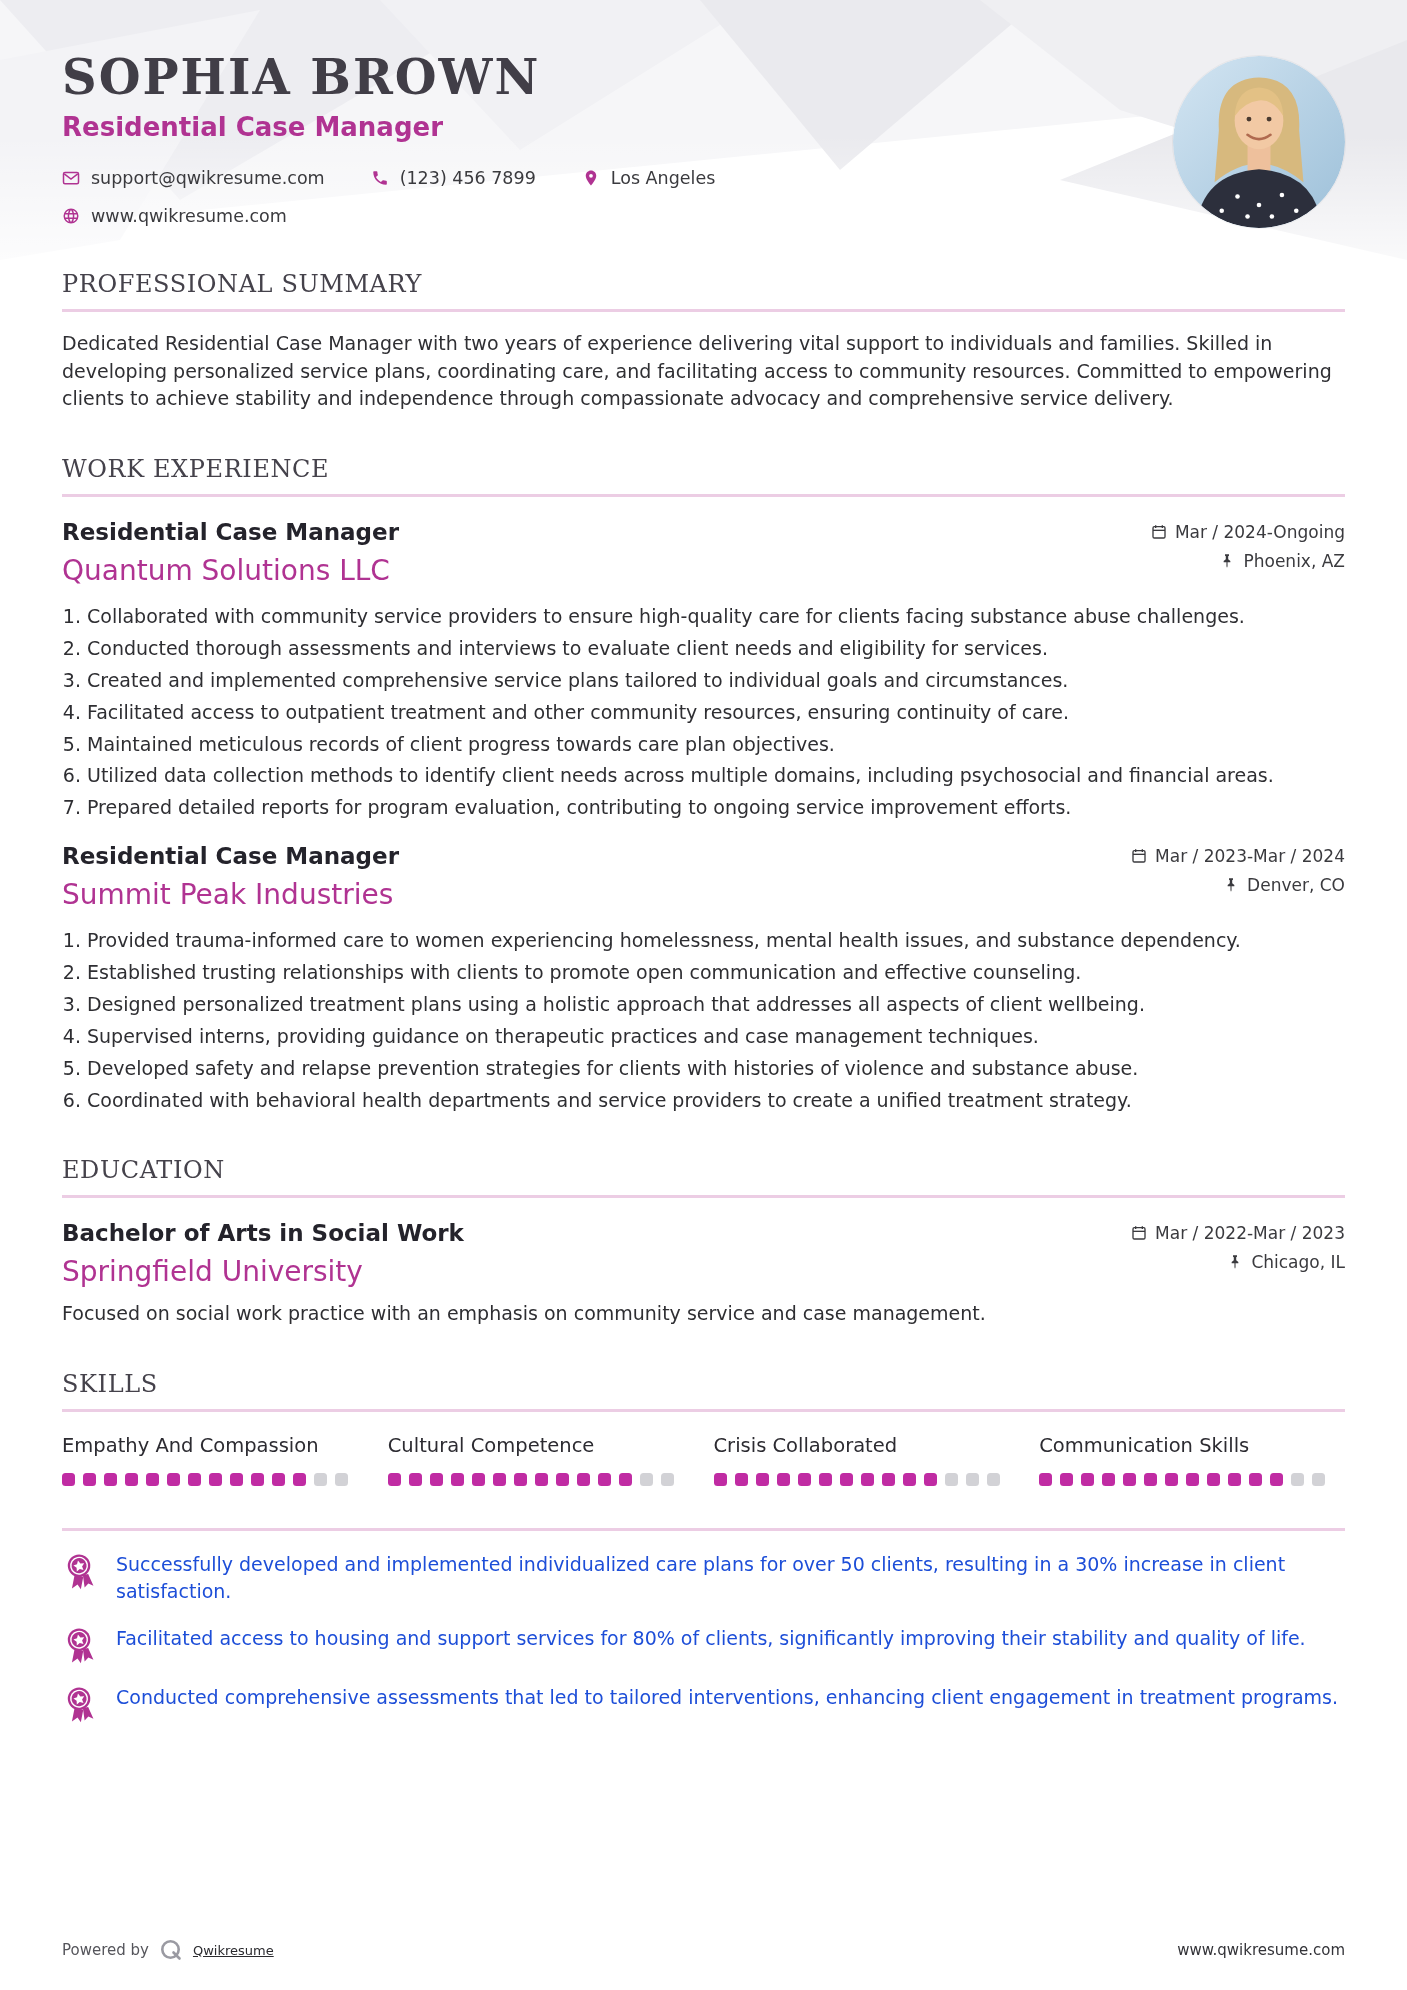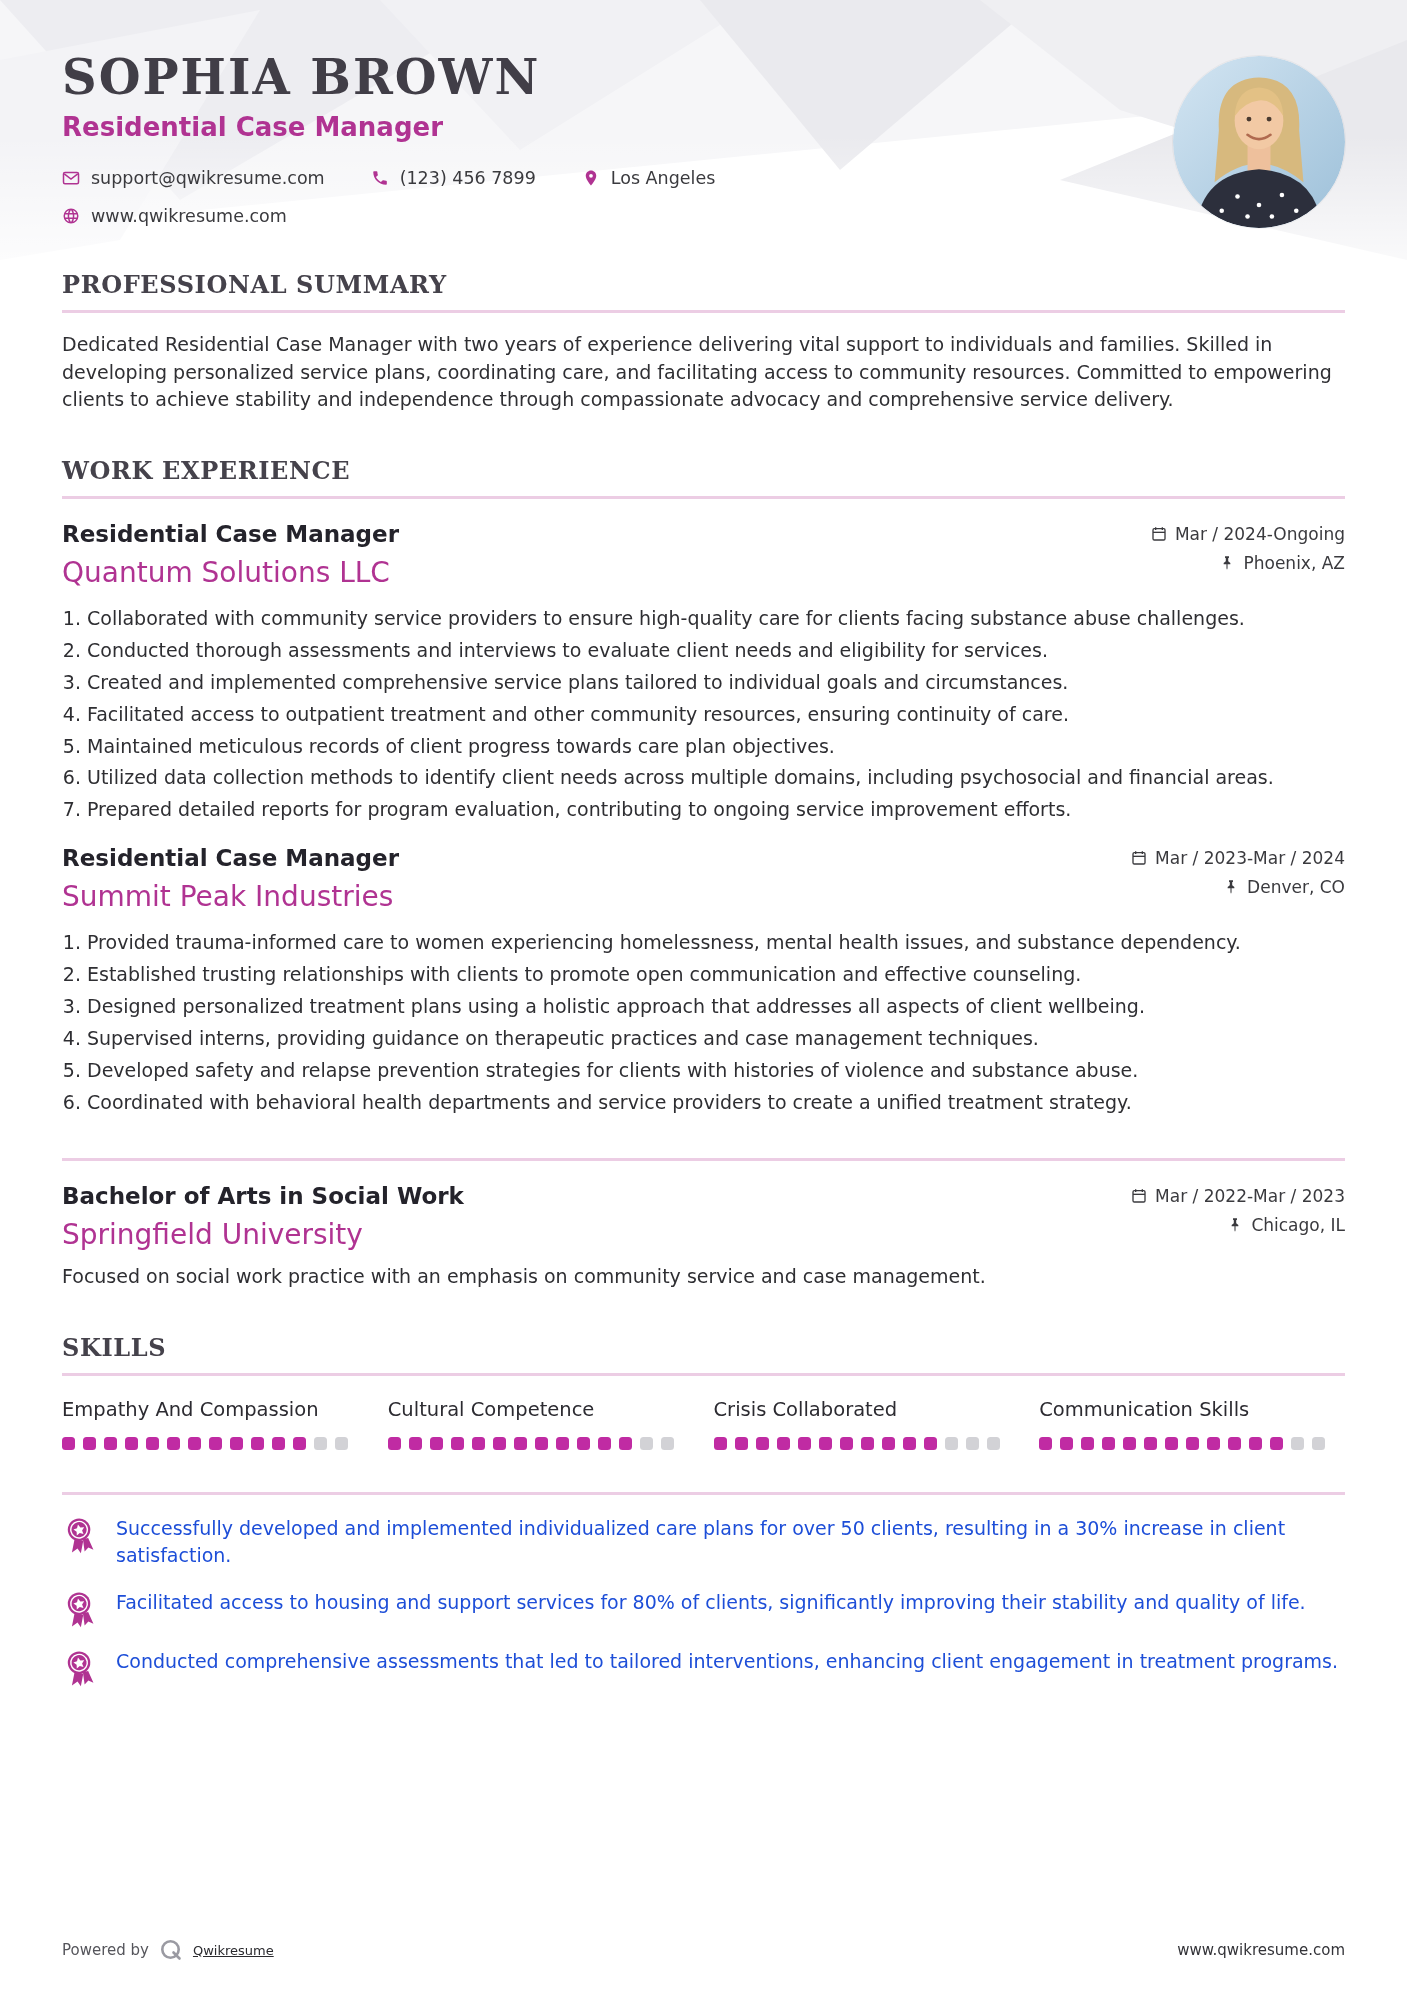--- a/index.html
+++ b/index.html
@@ -18,21 +18,21 @@
   .contact-row.second { margin-top:18px; }
   .citem { display:inline-flex; align-items:center; gap:11px; }
   .cicon { color:var(--accent); display:inline-flex; width:18px; height:18px; }
   .cicon svg { width:18px; height:18px; }
   .photo { width:172px; height:172px; border-radius:50%; overflow:hidden; flex:none; margin-top:4px; box-shadow:0 0 0 1px rgba(0,0,0,0.04); }
   .photo svg { display:block; width:100%; height:100%; }
 
   
   main { padding:0 62px; position:relative; z-index:1; }
   section { margin-top:42px; }
-  .section-heading { font-family:"DejaVu Serif", serif; font-weight:700; font-size:24px; letter-spacing:0.6px; color:#45424b; }
+  .section-heading { font-family:"DejaVu Serif", serif; font-weight:400; font-size:24px; letter-spacing:0.6px; color:#45424b; }
   .section-rule { height:3px; background:var(--rule); margin-top:11px; }
   .summary-text { margin-top:18px; font-size:19px; line-height:1.45; color:#2f2f33; }
 
   
   .job, .edu-entry { margin-top:22px; }
   .entry-head { display:flex; justify-content:space-between; align-items:flex-start; }
   .entry-title { font-size:23px; font-weight:600; color:#24232b; }
   .entry-sub { margin-top:9px; font-size:28px; color:var(--accent); }
   .entry-meta { display:flex; flex-direction:column; align-items:flex-end; gap:9px; font-size:17px; color:#3a3a3e; padding-top:3px; }
   .meta-row { display:inline-flex; align-items:center; gap:8px; }
@@ -248,20 +248,21 @@
               <li>Designed personalized treatment plans using a holistic approach that addresses all aspects of client wellbeing.</li>
               <li>Supervised interns, providing guidance on therapeutic practices and case management techniques.</li>
               <li>Developed safety and relapse prevention strategies for clients with histories of violence and substance abuse.</li>
               <li>Coordinated with behavioral health departments and service providers to create a unified treatment strategy.</li>
             </ol>
   </article>
 </div>
     </section>
 
     <section>
+      <h2 class="section-heading">EDUCATION</h2>
       <div class="section-rule"></div>
       <div class="edu-entry">
         <div class="entry-head">
           <div class="entry-left">
             <h3 class="entry-title">Bachelor of Arts in Social Work</h3>
             <div class="entry-sub">Springfield University</div>
           </div>
           <div class="entry-meta">
             <div class="meta-row">
               <span class="meta-icon">

